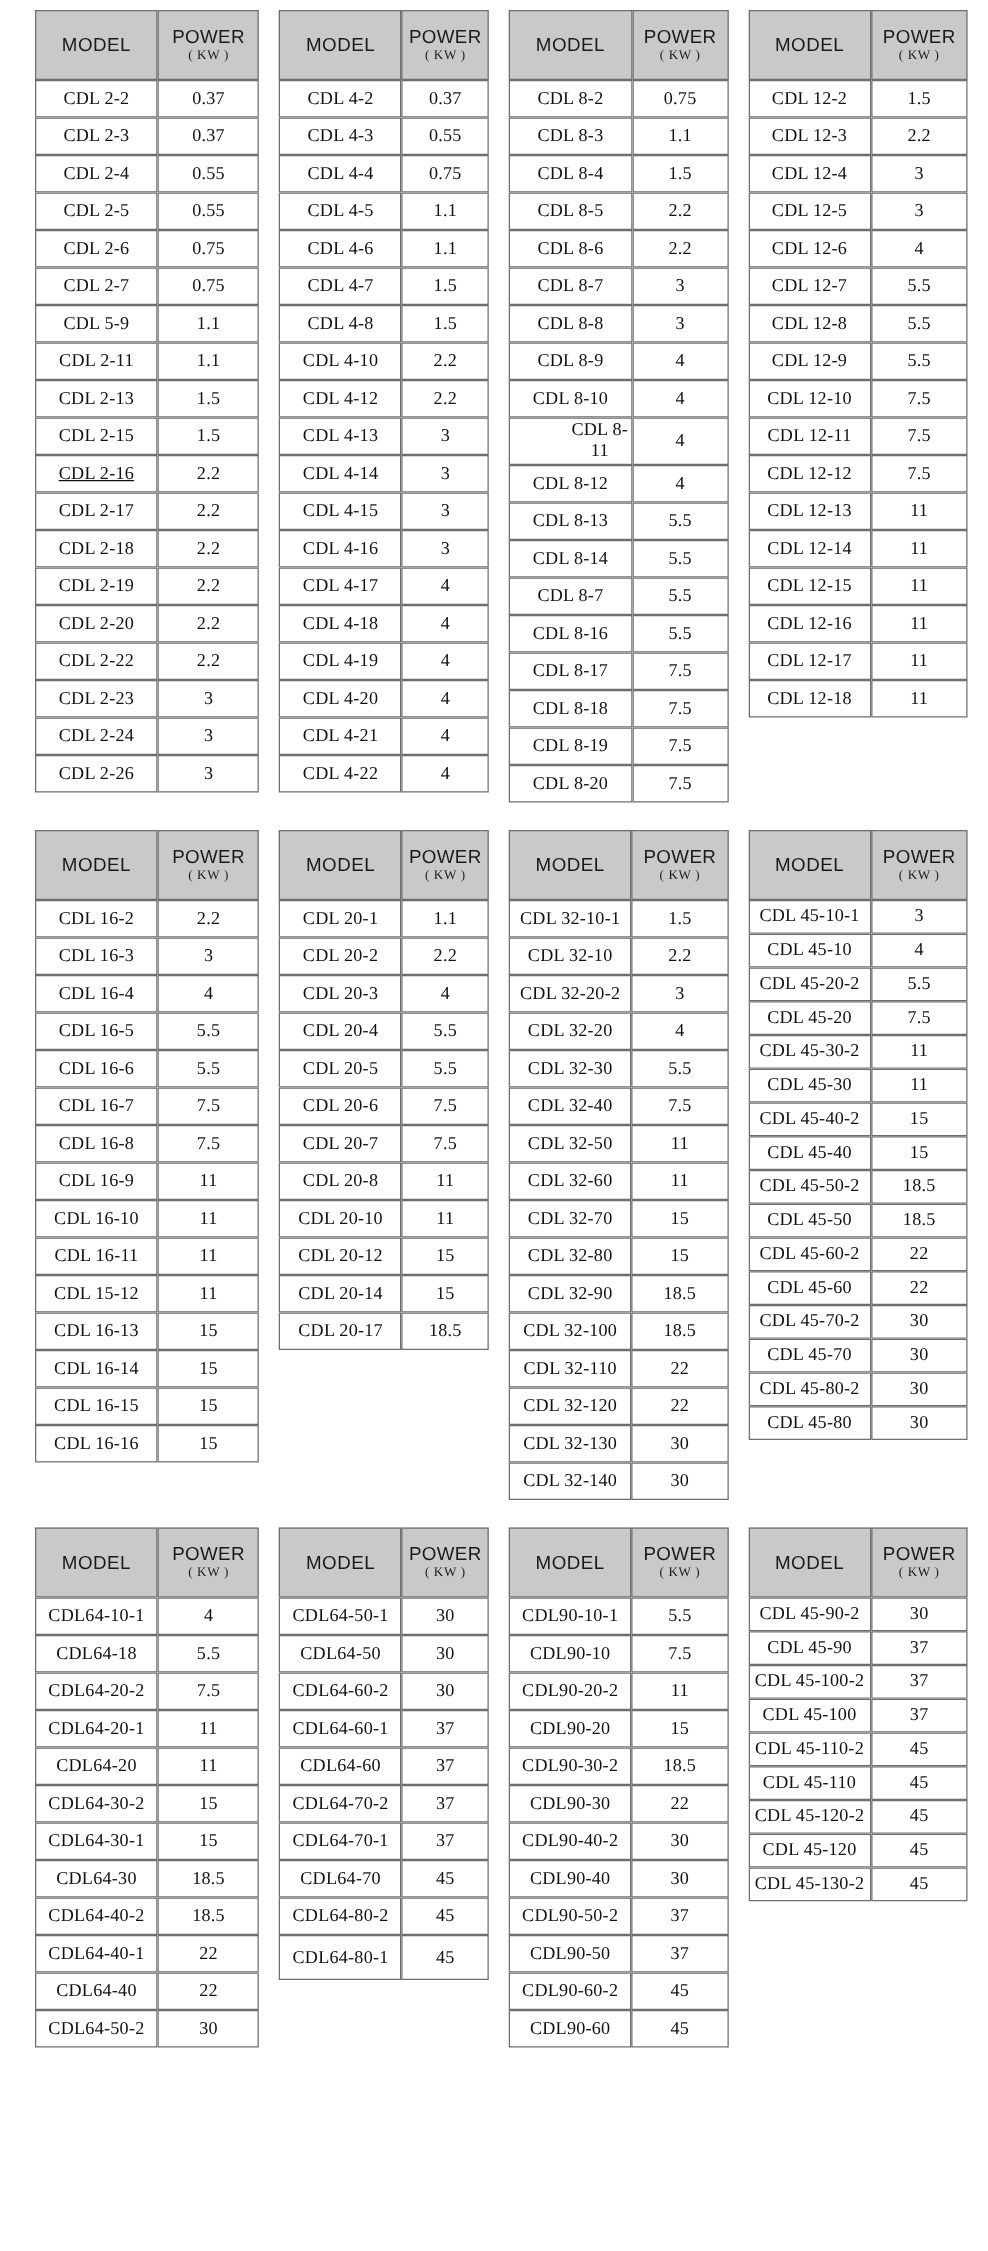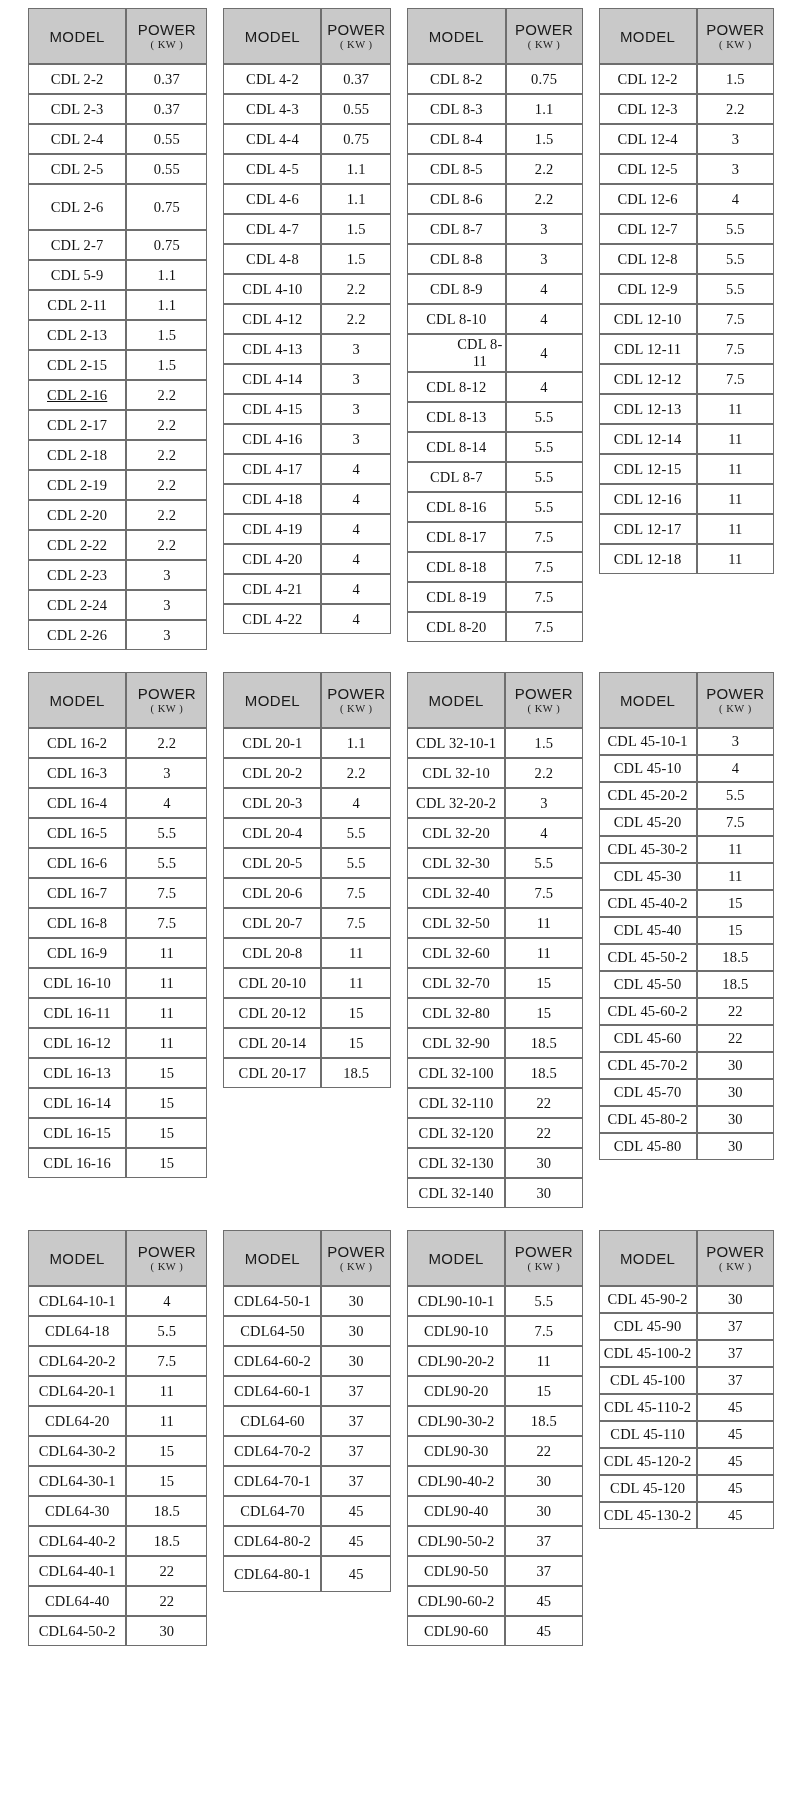--- a/index.html
+++ b/index.html
@@ -101,21 +101,21 @@
                 <td class="c-power" style="height: 30px;">0.37</td>
               </tr>
               <tr style="height: 30px;">
                 <td class="c-model" style="height: 30px;">CDL 2-4</td>
                 <td class="c-power" style="height: 30px;">0.55</td>
               </tr>
               <tr style="height: 30px;">
                 <td class="c-model" style="height: 30px;">CDL 2-5</td>
                 <td class="c-power" style="height: 30px;">0.55</td>
               </tr>
-              <tr style="height: 46px;">
+              <tr style="height: 30px;">
                 <td class="c-model" style="height: 30px;">CDL 2-6</td>
                 <td class="c-power" style="height: 30px;">0.75</td>
               </tr>
               <tr style="height: 30px;">
                 <td class="c-model" style="height: 30px;">CDL 2-7</td>
                 <td class="c-power" style="height: 30px;">0.75</td>
               </tr>
               <tr style="height: 30px;">
                 <td class="c-model" style="height: 30px;">CDL 5-9</td>
                 <td class="c-power" style="height: 30px;">1.1</td>
@@ -484,21 +484,21 @@
               </tr>
               <tr style="height: 30px;">
                 <td class="c-model" style="height: 30px;">CDL 16-10</td>
                 <td class="c-power" style="height: 30px;">11</td>
               </tr>
               <tr style="height: 30px;">
                 <td class="c-model" style="height: 30px;">CDL 16-11</td>
                 <td class="c-power" style="height: 30px;">11</td>
               </tr>
               <tr style="height: 30px;">
-                <td class="c-model" style="height: 30px;">CDL 16-12</td>
+                <td class="c-model" style="height: 30px;">CDL 15-12</td>
                 <td class="c-power" style="height: 30px;">11</td>
               </tr>
               <tr style="height: 30px;">
                 <td class="c-model" style="height: 30px;">CDL 16-13</td>
                 <td class="c-power" style="height: 30px;">15</td>
               </tr>
               <tr style="height: 30px;">
                 <td class="c-model" style="height: 30px;">CDL 16-14</td>
                 <td class="c-power" style="height: 30px;">15</td>
               </tr>

